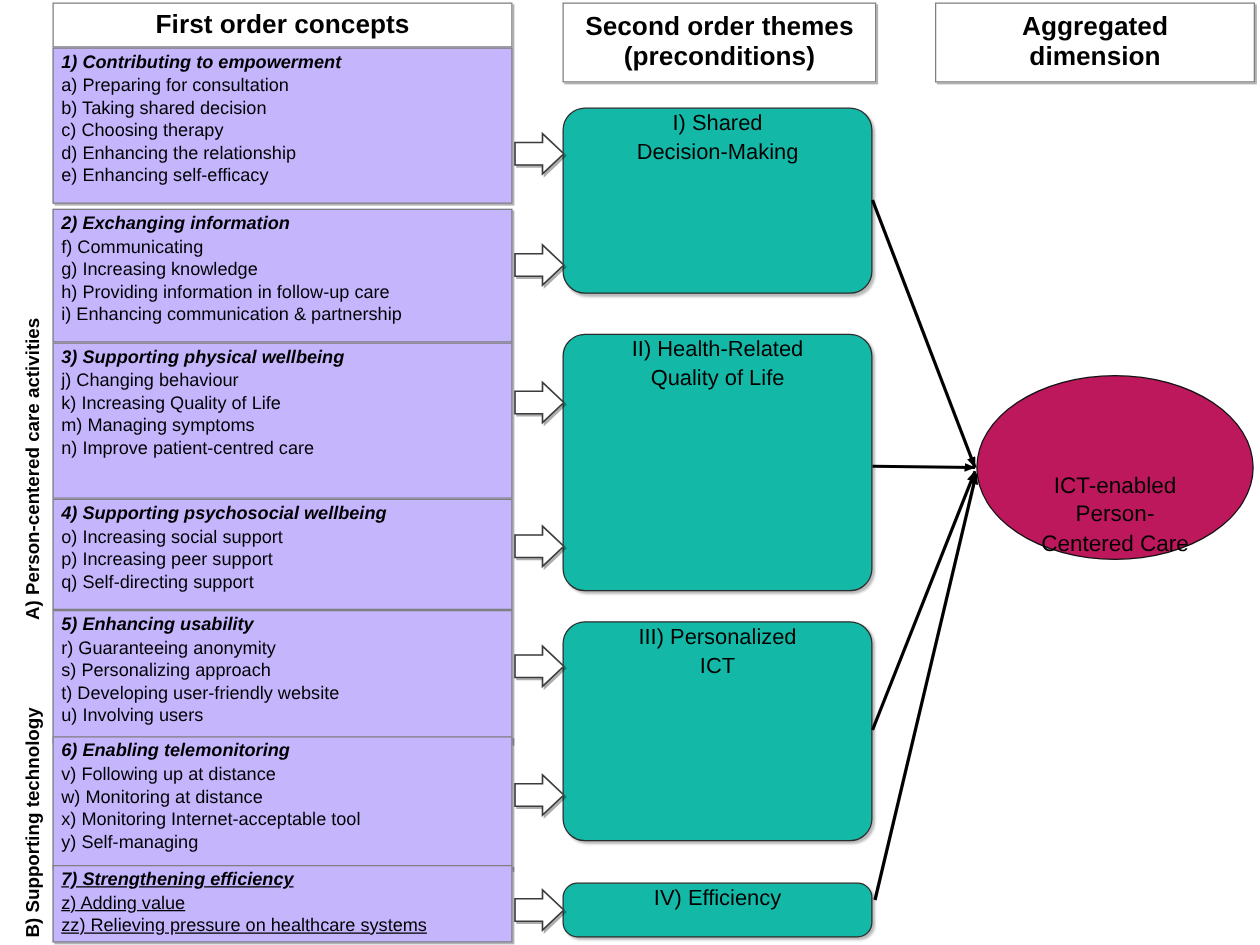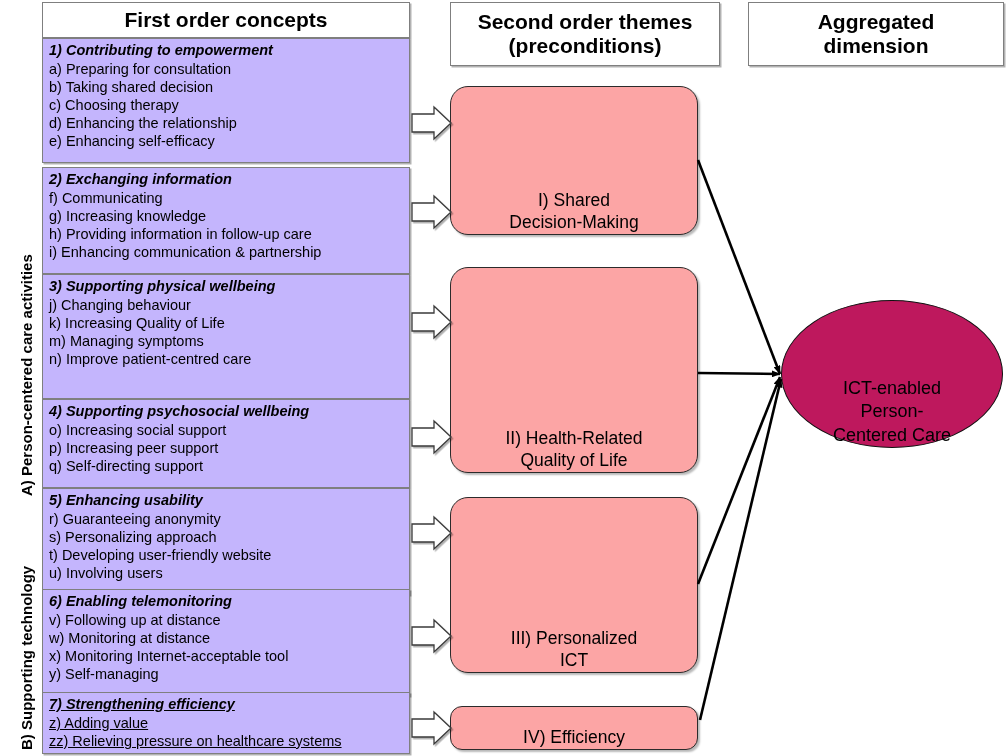--- a/index.html
+++ b/index.html
@@ -28,21 +28,21 @@
     box-sizing:border-box;
     border:1.5px solid #7f7f7f;
     background:#fff;
     display:flex;align-items:center;justify-content:center;
     text-align:center;
     font-weight:bold;
     line-height:1.12;
     box-shadow:1.5px 1.5px 0 rgba(0,0,0,.30);
   }
   #hdr-first{left:42px;top:2px;width:368px;height:36px;font-size:21px;}
-  #hdr-second{left:450px;top:2px;width:270px;height:64px;font-size:21px;}
+  #hdr-second{left:450px;top:2px;width:251px;height:64px;font-size:21px;}
   #hdr-aggr{left:748px;top:2px;width:256px;height:64px;font-size:21px;text-align:center;}
 
   
   .concept{
     position:absolute;
     left:42px;width:368px;
     box-sizing:border-box;
     border:1.5px solid #7f7f7f;
     background:#c4b5fd;
     padding:3px 5px 2px 6px;
@@ -56,22 +56,22 @@
     font-size:14.5px;line-height:1.245;white-space:nowrap;
   }
 
   
   .theme{
     position:absolute;
     left:450px;width:248px;
     box-sizing:border-box;
     border:1.4px solid #2b2b2b;
     border-radius:18px;
-    background:#fca5a5;
-    display:flex;align-items:flex-end;justify-content:center;
+    background:#14b8a6;
+    display:flex;align-items:flex-start;justify-content:center;
     text-align:center;
     font-size:17.5px;line-height:1.3;
     box-shadow:2px 2px 2px rgba(0,0,0,.28);
   }
 
   
   #ellipse{
     position:absolute;
     left:781px;top:300px;width:222px;height:148px;
     box-sizing:border-box;

